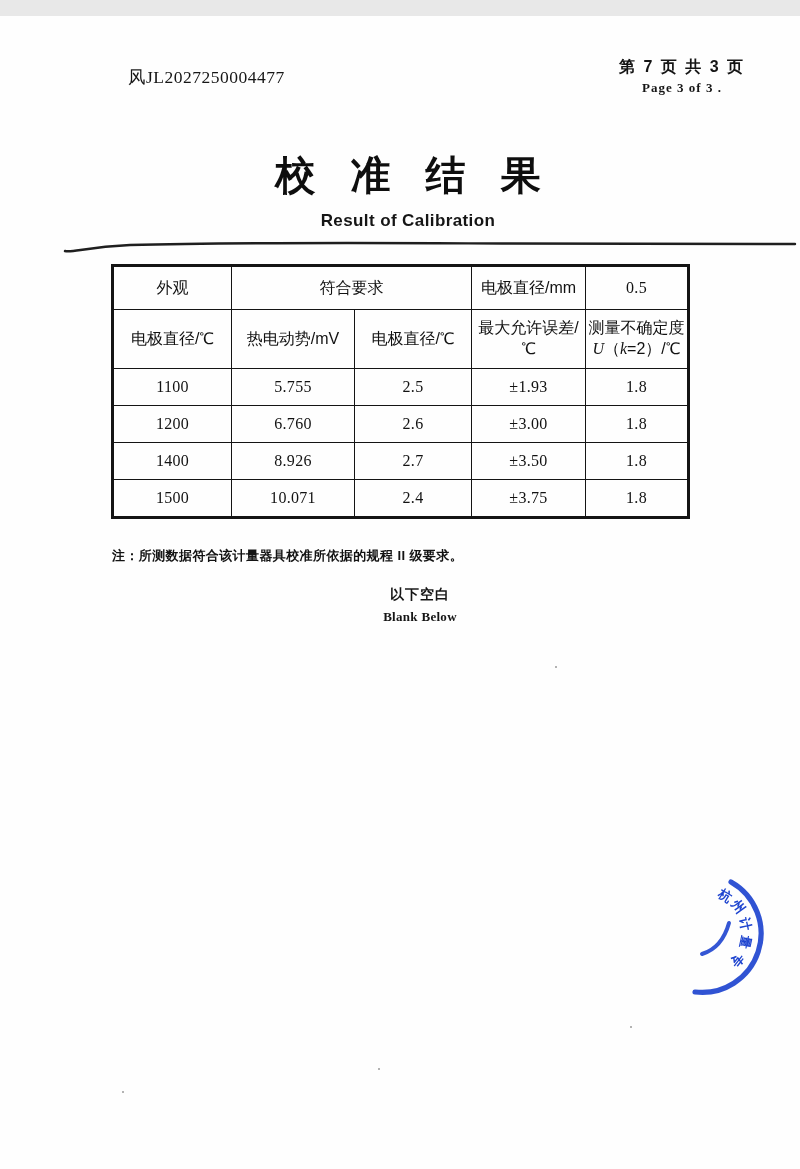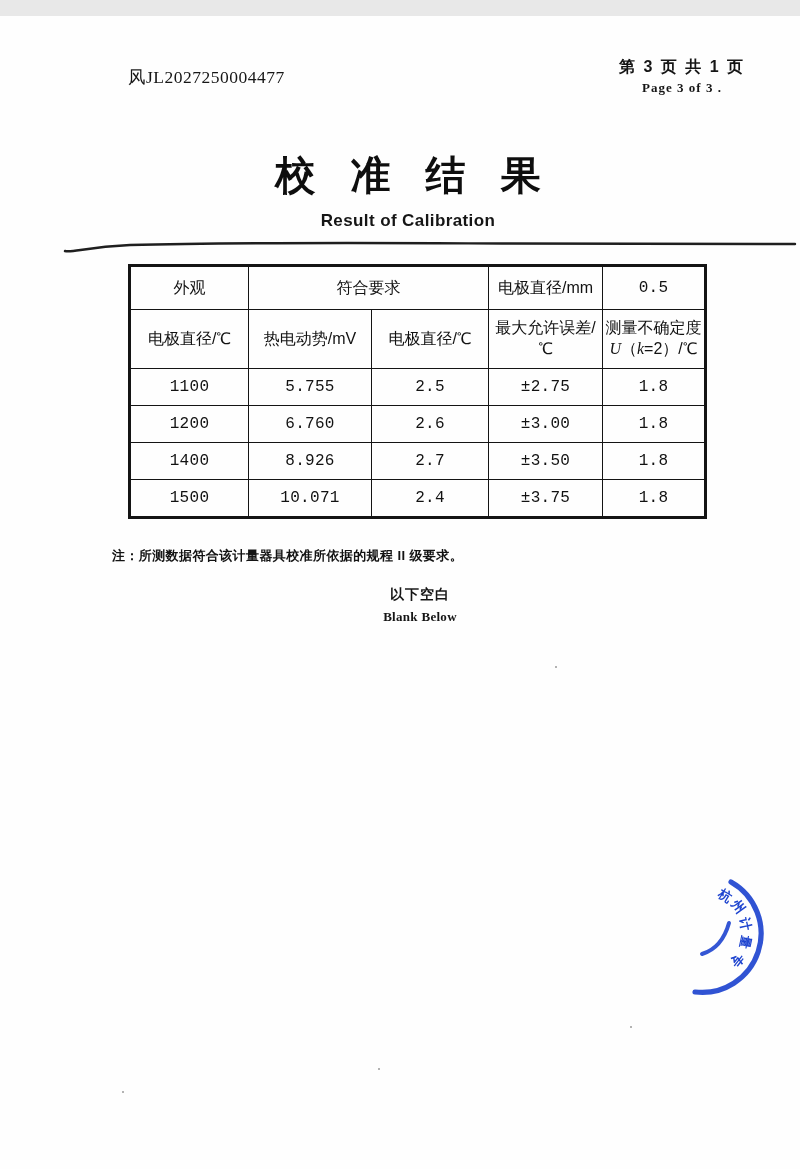--- a/index.html
+++ b/index.html
@@ -38,36 +38,36 @@
     font-size:40px;font-weight:700;letter-spacing:12px;padding-left:12px;
     margin:0;color:#0e0e0e;
   }
   .title-en{
     margin:8px 0 0 0;font-size:17px;font-weight:700;letter-spacing:.4px;
   }
   
   .rule{position:absolute;left:60px;top:220px;}
   
   .cal-table{
-    position:absolute;left:128px;top:248px;
+    position:absolute;left:111px;top:248px;
     border-collapse:collapse;table-layout:fixed;
     width:576px;
     border:3px solid #141414;
     text-align:center;
   }
   .cal-table td{
     border:1.7px solid #141414;
     text-align:center;vertical-align:middle;
     font-size:16px;color:#121212;
     padding:0 2px;
   }
   .row-h1 td{height:42px;}
   .row-h2 td{height:58px;}
   .row-data td{height:36px;}
-  .num{font-family:Liberation Mono, monospace;font-size:16.5px;letter-spacing:.3px;}
+  .num{font-family:Liberation Serif, serif;font-size:16.5px;letter-spacing:.3px;}
   .uncert{font-size:15px;line-height:1.3;}
   .it{font-family:"Liberation Serif",serif;font-style:italic;}
   
   .note{
     position:absolute;left:112px;top:531px;
     font-size:13px;letter-spacing:.4px;font-weight:600;color:#131313;
   }
   
   .blank-block{
     position:absolute;left:0;top:570px;width:100%;
@@ -88,21 +88,21 @@
   .speck{position:absolute;width:2px;height:2px;background:#9a9a9a;border-radius:50%;}
 </style>
 </head>
 <body>
 
 <div class="page">
 
   <div class="cert-no">风JL2027250004477</div>
 
   <div class="page-info">
-    <div class="cn">第 3 页  共 1 页</div>
+    <div class="cn">第 7 页  共 3 页</div>
     <div class="en">Page 3 of 3 .</div>
   </div>
 
   <div class="title-block">
     <h1 class="title-cn">校 准 结 果</h1>
     <div class="title-en">Result of Calibration</div>
   </div>
 
   <svg class="rule" width="740" height="22" viewBox="0 0 740 22">
     <path d="M5 15 C 12 17, 26 11, 70 9 C 180 6, 320 7, 450 7.5 C 580 8, 700 8.5, 735 8" fill="none" stroke="#1f1f1f" stroke-width="2.4" stroke-linecap="round"></path>
@@ -130,21 +130,21 @@
       <td>最大允许误差/℃</td>
       <td class="uncert">
         <span>测量不确定度</span><br>
         <span class="it">U</span><span>（</span><span class="it">k</span><span>=2）/℃</span>
       </td>
     </tr>
     <tr class="row-data">
       <td class="num">1100</td>
       <td class="num">5.755</td>
       <td class="num">2.5</td>
-      <td class="num">±2.75</td>
+      <td class="num">±1.93</td>
       <td class="num">1.8</td>
     </tr>
     <tr class="row-data">
       <td class="num">1200</td>
       <td class="num">6.760</td>
       <td class="num">2.6</td>
       <td class="num">±3.00</td>
       <td class="num">1.8</td>
     </tr>
     <tr class="row-data">

